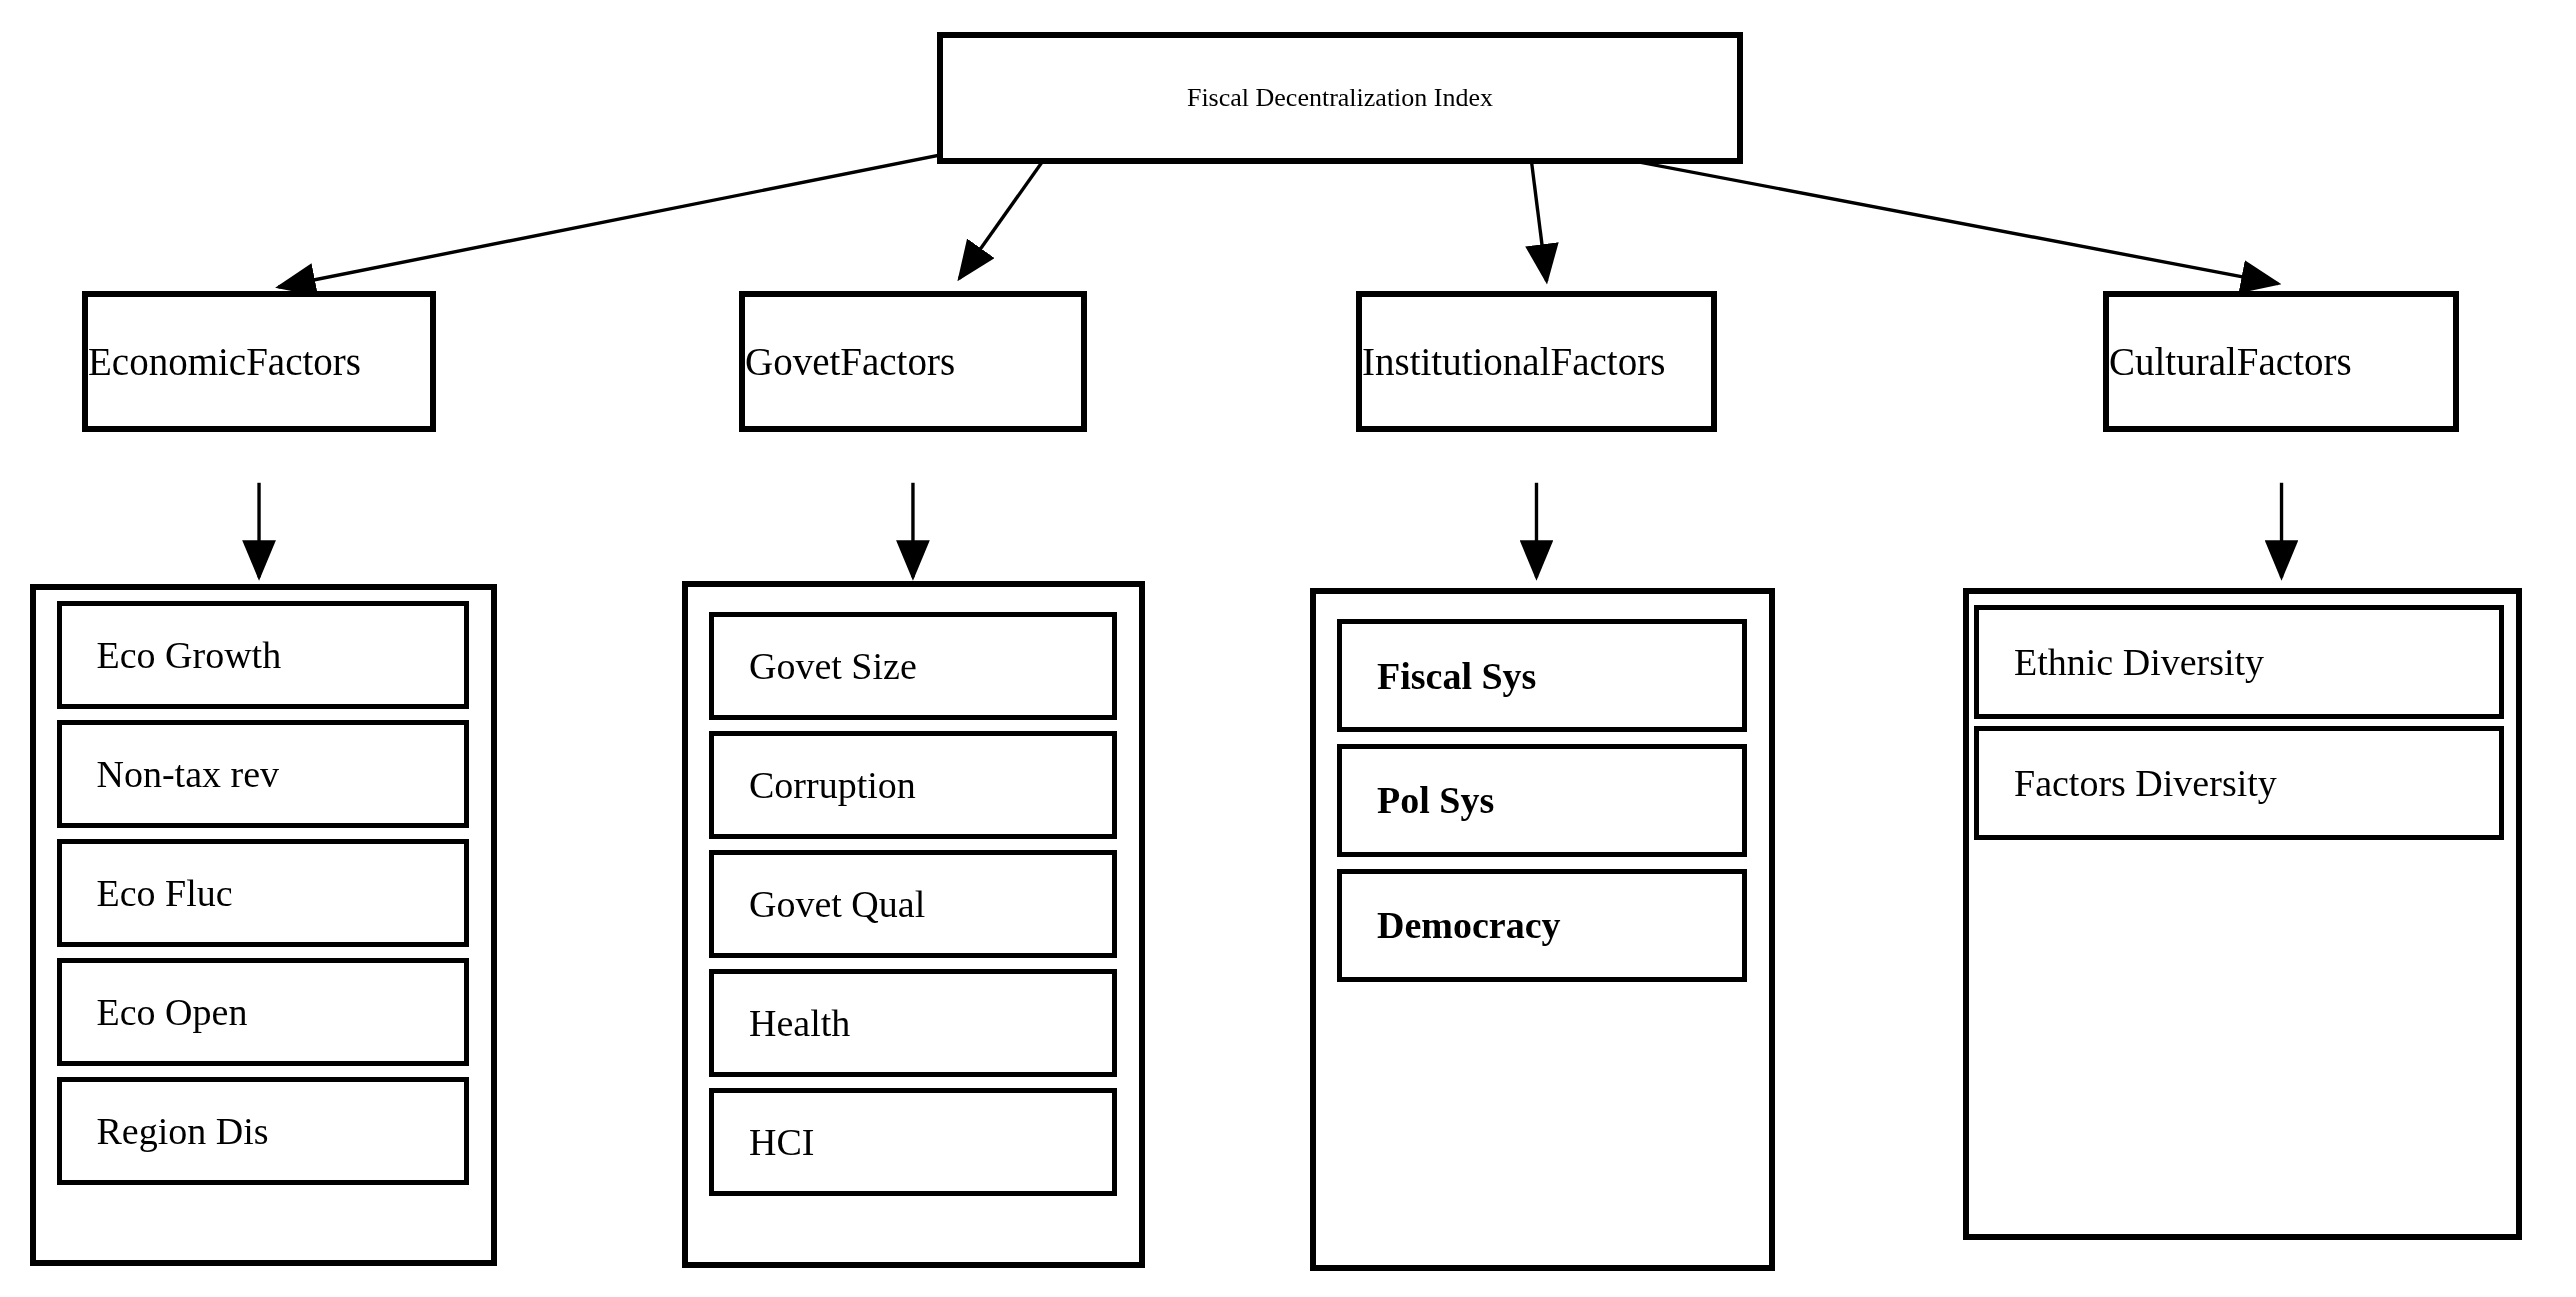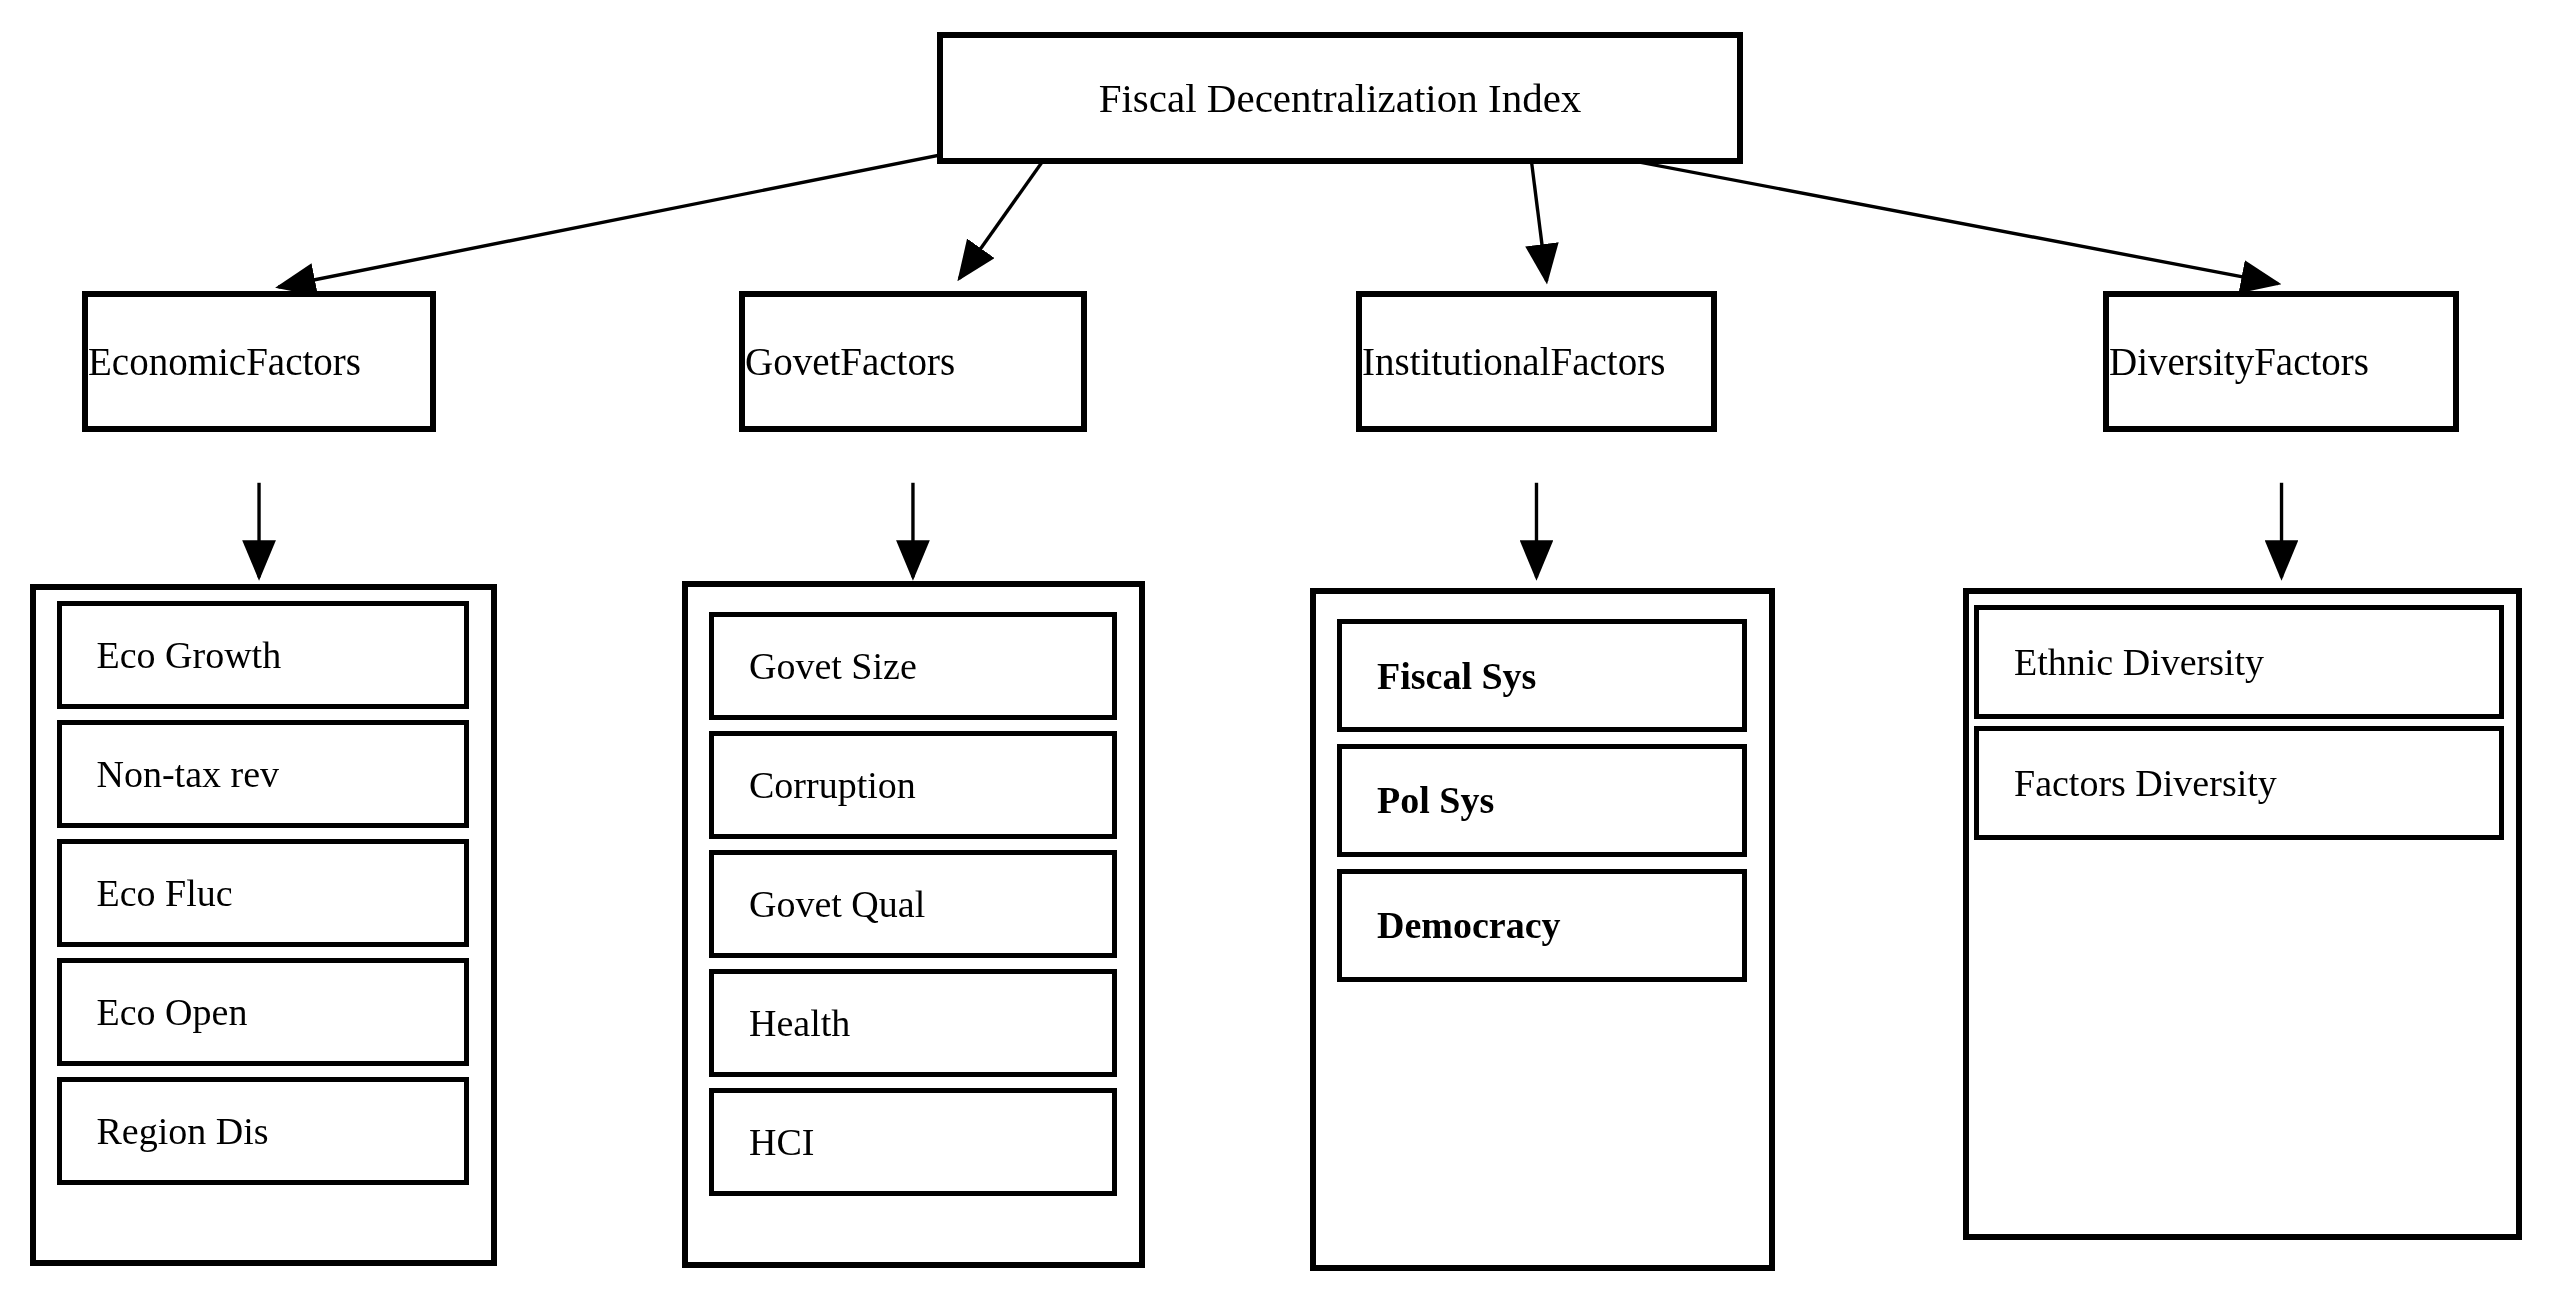--- a/index.html
+++ b/index.html
@@ -13,21 +13,21 @@
   }
   .box{
     position:absolute;
     box-sizing:border-box;
     border:6.8px solid #000;
     background:#fff;
   }
   .root-box{
     left:937px;top:32px;width:806px;height:132px;
     display:flex;align-items:center;justify-content:center;
-    font-size:41px;
+    font-size:26px;
   }
   .header-box{
     top:291px;height:141px;
     display:flex;flex-direction:row;align-items:center;justify-content:flex-start;
     font-size:39px;text-align:center;
   }
   .hdr-eco{left:82px;width:354px;}
   .hdr-gov{left:739px;width:348px;}
   .hdr-ins{left:1356px;width:361px;}
   .hdr-cul{left:2103px;width:356px;}
@@ -84,21 +84,21 @@
   </div>
   <div class="box header-box hdr-gov">
     <span>Govet</span>
     <span>Factors</span>
   </div>
   <div class="box header-box hdr-ins">
     <span>Institutional</span>
     <span>Factors</span>
   </div>
   <div class="box header-box hdr-cul">
-    <span>Diversity</span>
+    <span>Cultural</span>
     <span>Factors</span>
   </div>
 
   <div class="box container-box cnt-eco">
     <div class="item">
         <span>Eco Growth</span>
       </div>
     <div class="item">
         <span>Non-tax rev</span>
       </div>

